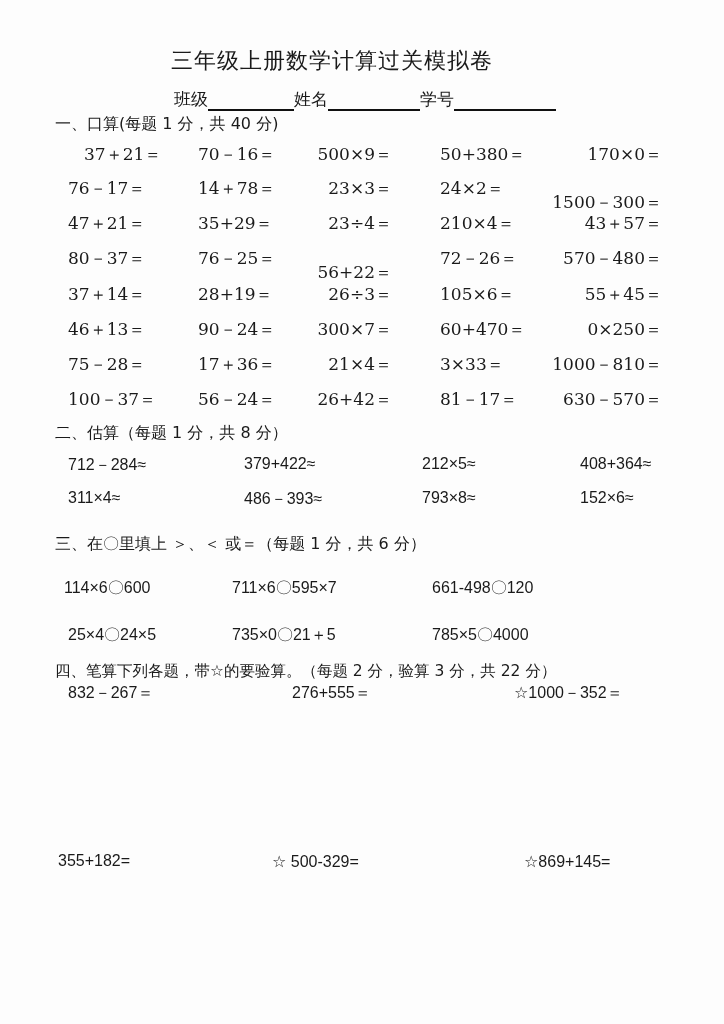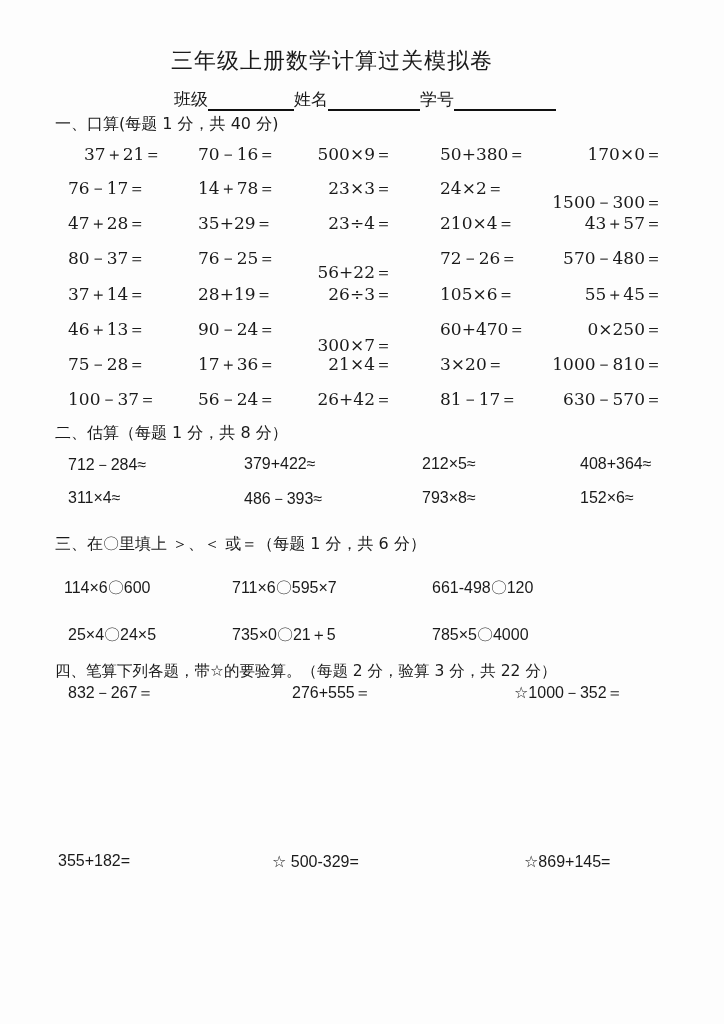--- a/index.html
+++ b/index.html
@@ -31,44 +31,44 @@
     <div class="abs q" style="top: 143px; left: 68px; margin-left: 16px;">37＋21＝</div>
     <div class="abs q" style="top: 143px; left: 198px;">70－16＝</div>
     <div class="abs q" style="top: 143px; right: 332px;">500×9＝</div>
     <div class="abs q" style="top: 143px; left: 440px;">50+380＝</div>
     <div class="abs q" style="top: 143px; right: 62px;">170×0＝</div>
     <div class="abs q" style="top: 177px; left: 68px;">76－17＝</div>
     <div class="abs q" style="top: 177px; left: 198px;">14＋78＝</div>
     <div class="abs q" style="top: 177px; right: 332px;">23×3＝</div>
     <div class="abs q" style="top: 177px; left: 440px;">24×2＝</div>
     <div class="abs q" style="top: 177px; right: 62px; margin-top: 14px;">1500－300＝</div>
-    <div class="abs q" style="top: 212px; left: 68px;">47＋28＝</div>
+    <div class="abs q" style="top: 212px; left: 68px;">47＋21＝</div>
     <div class="abs q" style="top: 212px; left: 198px;">35+29＝</div>
     <div class="abs q" style="top: 212px; right: 332px;">23÷4＝</div>
     <div class="abs q" style="top: 212px; left: 440px;">210×4＝</div>
     <div class="abs q" style="top: 212px; right: 62px;">43＋57＝</div>
     <div class="abs q" style="top: 247px; left: 68px;">80－37＝</div>
     <div class="abs q" style="top: 247px; left: 198px;">76－25＝</div>
     <div class="abs q" style="top: 247px; right: 332px; margin-top: 14px;">56+22＝</div>
     <div class="abs q" style="top: 247px; left: 440px;">72－26＝</div>
     <div class="abs q" style="top: 247px; right: 62px;">570－480＝</div>
     <div class="abs q" style="top: 283px; left: 68px;">37＋14＝</div>
     <div class="abs q" style="top: 283px; left: 198px;">28+19＝</div>
     <div class="abs q" style="top: 283px; right: 332px;">26÷3＝</div>
     <div class="abs q" style="top: 283px; left: 440px;">105×6＝</div>
     <div class="abs q" style="top: 283px; right: 62px;">55＋45＝</div>
     <div class="abs q" style="top: 318px; left: 68px;">46＋13＝</div>
     <div class="abs q" style="top: 318px; left: 198px;">90－24＝</div>
-    <div class="abs q" style="top: 318px; right: 332px; margin-top: 16px;">300×7＝</div>
+    <div class="abs q" style="top: 318px; right: 332px;">300×7＝</div>
     <div class="abs q" style="top: 318px; left: 440px;">60+470＝</div>
     <div class="abs q" style="top: 318px; right: 62px;">0×250＝</div>
     <div class="abs q" style="top: 353px; left: 68px;">75－28＝</div>
     <div class="abs q" style="top: 353px; left: 198px;">17＋36＝</div>
     <div class="abs q" style="top: 353px; right: 332px;">21×4＝</div>
-    <div class="abs q" style="top: 353px; left: 440px;">3×20＝</div>
+    <div class="abs q" style="top: 353px; left: 440px;">3×33＝</div>
     <div class="abs q" style="top: 353px; right: 62px; margin-left: 29px;">1000－810＝</div>
     <div class="abs q" style="top: 388px; left: 68px;">100－37＝</div>
     <div class="abs q" style="top: 388px; left: 198px;">56－24＝</div>
     <div class="abs q" style="top: 388px; right: 332px;">26+42＝</div>
     <div class="abs q" style="top: 388px; left: 440px;">81－17＝</div>
     <div class="abs q" style="top: 388px; right: 62px;">630－570＝</div>
   </div>
 
 <div class="abs sec" style="top:423px">二、估算（每题 1 分，共 8 分）</div>
 <div id="s2">

